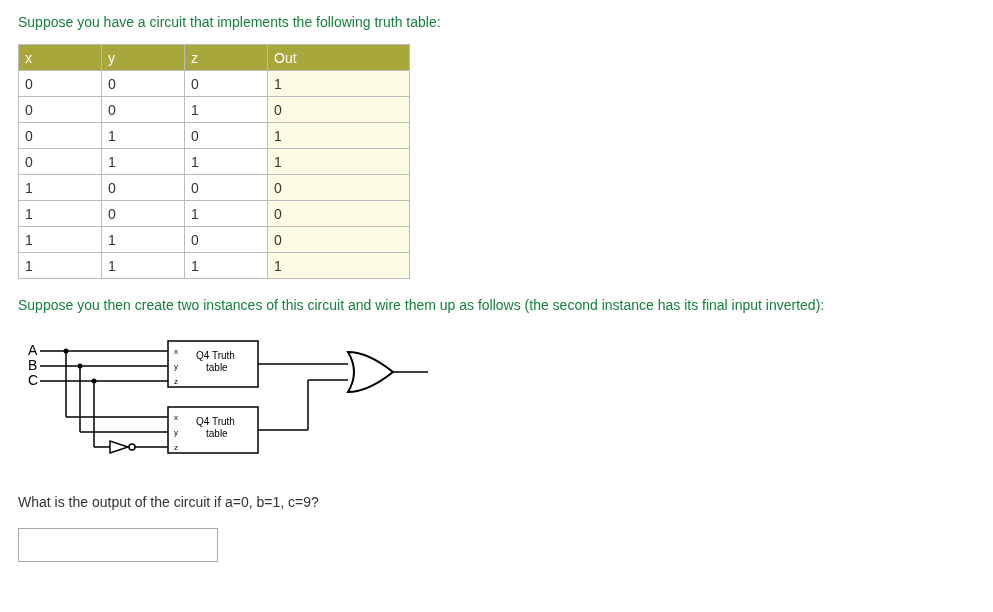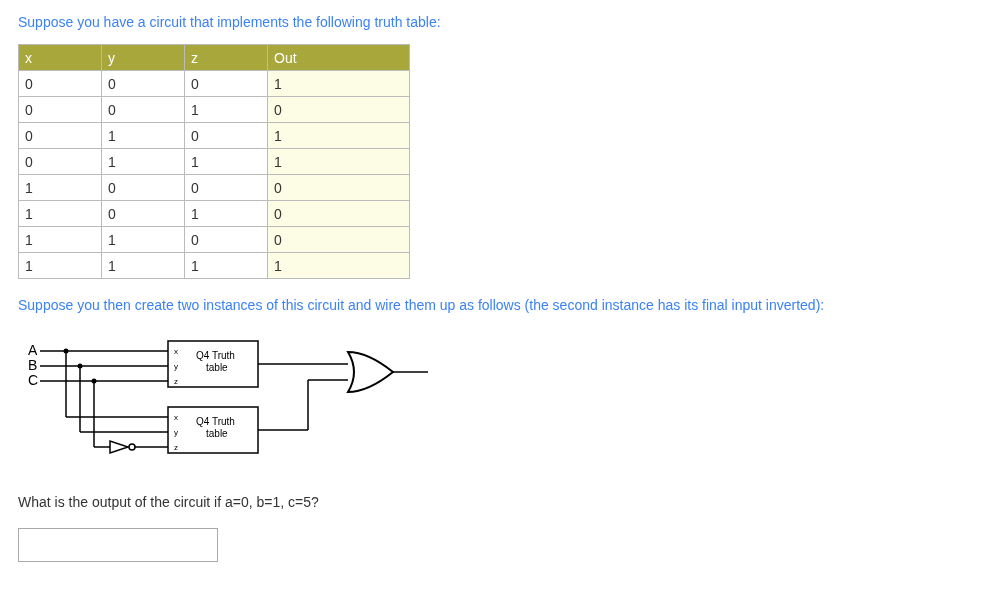--- a/index.html
+++ b/index.html
@@ -4,21 +4,21 @@
   <style>
     * { box-sizing: border-box; }
     body {
       font-family: -apple-system, BlinkMacSystemFont, "Segoe UI", Arial, sans-serif;
       font-size: 14px;
       color: #333;
       margin: 0;
       padding: 14px 18px;
       background: #fff;
     }
-    .prompt { margin-bottom: 14px; font-size: 14px; color: #3b82f6; }
+    .prompt { margin-bottom: 14px; font-size: 14px; color: #15803d; }
     table.truth {
       border-collapse: collapse;
       width: 392px;
       margin-bottom: 18px;
     }
     table.truth th, table.truth td {
       border: 1px solid #bbb;
       padding: 4px 6px;
       text-align: left;
       height: 26px;
@@ -153,18 +153,18 @@
 
   <line x1="240" y1="27" x2="330" y2="27" stroke="#000" stroke-width="1.5"></line>
   <line x1="240" y1="93" x2="290" y2="93" stroke="#000" stroke-width="1.5"></line>
   <line x1="290" y1="93" x2="290" y2="43" stroke="#000" stroke-width="1.5"></line>
   <line x1="290" y1="43" x2="330" y2="43" stroke="#000" stroke-width="1.5"></line>
 
   <path d="M 330 15 Q 350 15 375 35 Q 350 55 330 55 Q 342 35 330 15 Z" fill="#fff" stroke="#000" stroke-width="2"></path>
   <line x1="375" y1="35" x2="410" y2="35" stroke="#000" stroke-width="1.5"></line>
 </svg>
 
-<div class="question-text">What is the output of the circuit if a=0, b=1, c=5?</div>
+<div class="question-text">What is the output of the circuit if a=0, b=1, c=9?</div>
 
 <input type="text" class="answer-input" value="" style="">
 
 
 
 
 </body></html>

